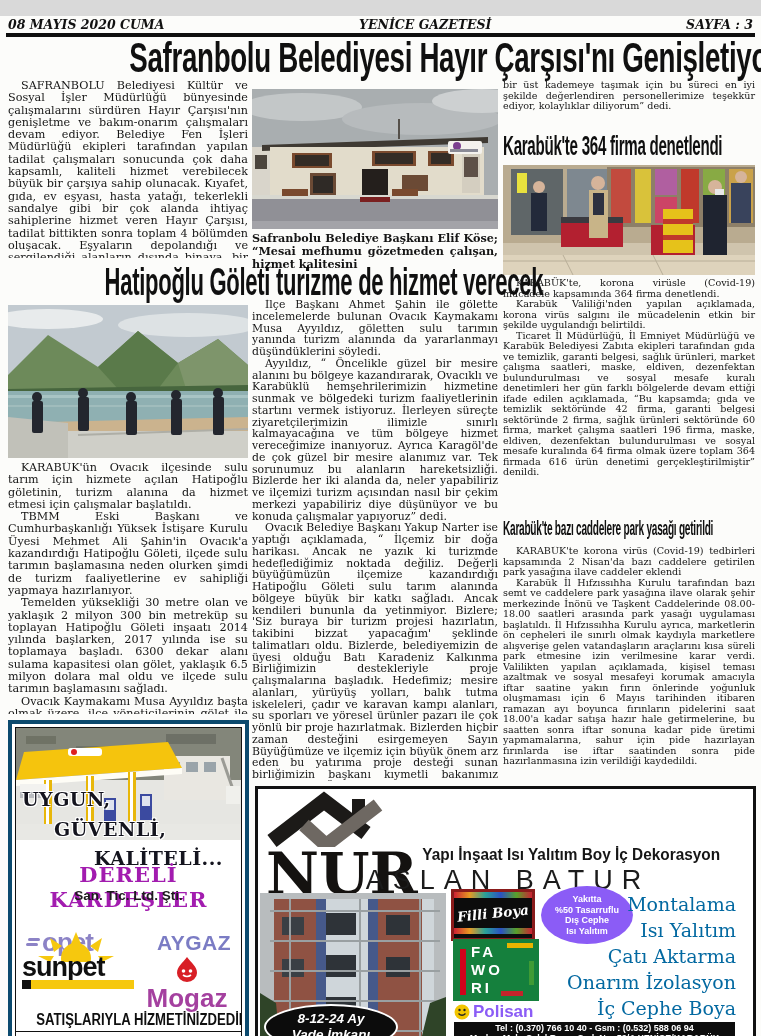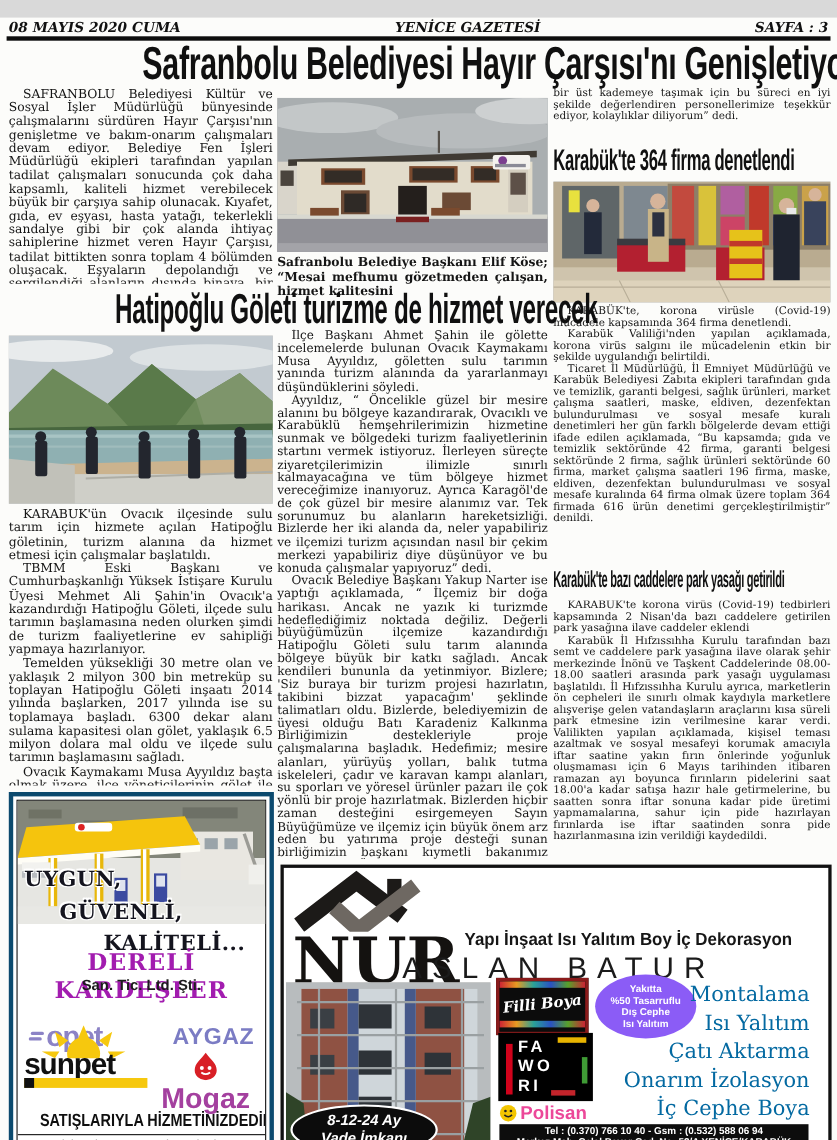--- a/index.html
+++ b/index.html
@@ -76,29 +76,29 @@
   .n-filli{position:absolute;top:100px;left:193px;width:84px;height:52px;background:#0c0c0c;
       border:3px solid #8a1b1b;box-sizing:border-box;overflow:hidden;}
   .n-filli .stripe{height:6px;background:linear-gradient(90deg,#c23,#e79a22,#2aa198,#2a52c2,#58a12a,#c23);}
   .n-filli .word{color:#fff;font-style:italic;font-weight:bold;font-size:13.5px;text-align:center;
       line-height:30px;transform:rotate(-6deg);font-family:"DejaVu Serif",serif;}
   .n-oval{position:absolute;top:97px;left:283px;width:92px;height:58px;background:#8b5cf6;border-radius:50%;
       color:#fff;font-family:"Liberation Sans",sans-serif;font-weight:bold;font-size:9px;line-height:10.5px;
       text-align:center;display:flex;flex-direction:column;justify-content:center;}
   .n-services{position:absolute;top:102px;left:290px;width:188px;text-align:right;
       font-family:"DejaVu Serif",serif;font-size:19px;line-height:26px;color:#0369a1;}
-  .n-fawori{position:absolute;top:150px;left:195px;width:86px;height:62px;background:#000000;
+  .n-fawori{position:absolute;top:150px;left:195px;width:86px;height:62px;background:#15803d;
       box-sizing:border-box;color:#fff;font-family:"Liberation Sans",sans-serif;font-weight:bold;
       font-size:15px;line-height:18px;letter-spacing:3px;padding:4px 0 0 18px;overflow:hidden;}
   .n-fawori .bar{position:absolute;left:7px;top:10px;width:6px;height:46px;background:#d0021b;}
   .n-fawori .acc-y{position:absolute;right:6px;top:4px;width:26px;height:5px;background:#e8b400;}
   .n-fawori .acc-g{position:absolute;right:5px;top:22px;width:5px;height:24px;background:#3f9b35;}
   .n-fawori .acc-r{position:absolute;right:16px;bottom:5px;width:22px;height:5px;background:#c3242b;}
   .n-polisan{position:absolute;top:213px;left:196px;width:90px;display:flex;align-items:center;gap:3px;
-      font-family:"Liberation Sans",sans-serif;font-weight:bold;font-size:17px;color:#ec4899;}
+      font-family:"Liberation Sans",sans-serif;font-weight:bold;font-size:17px;color:#8b5cf6;}
   .n-vade{position:absolute;top:215px;left:6px;width:130px;height:42px;background:#0c0c0c;border:2px solid #fff;
       border-radius:50%;color:#fff;font-family:"Liberation Sans",sans-serif;font-weight:bold;font-style:italic;
       font-size:13.5px;line-height:16px;text-align:center;display:flex;flex-direction:column;justify-content:center;}
   .n-contact{position:absolute;top:233px;left:196px;width:281px;height:22px;background:#0d0d0d;color:#fff;
       font-family:"Liberation Sans",sans-serif;font-weight:bold;font-size:9px;line-height:10.5px;
       text-align:center;display:flex;flex-direction:column;justify-content:center;white-space:nowrap;}
 </style>
 </head>
 <body>
 

